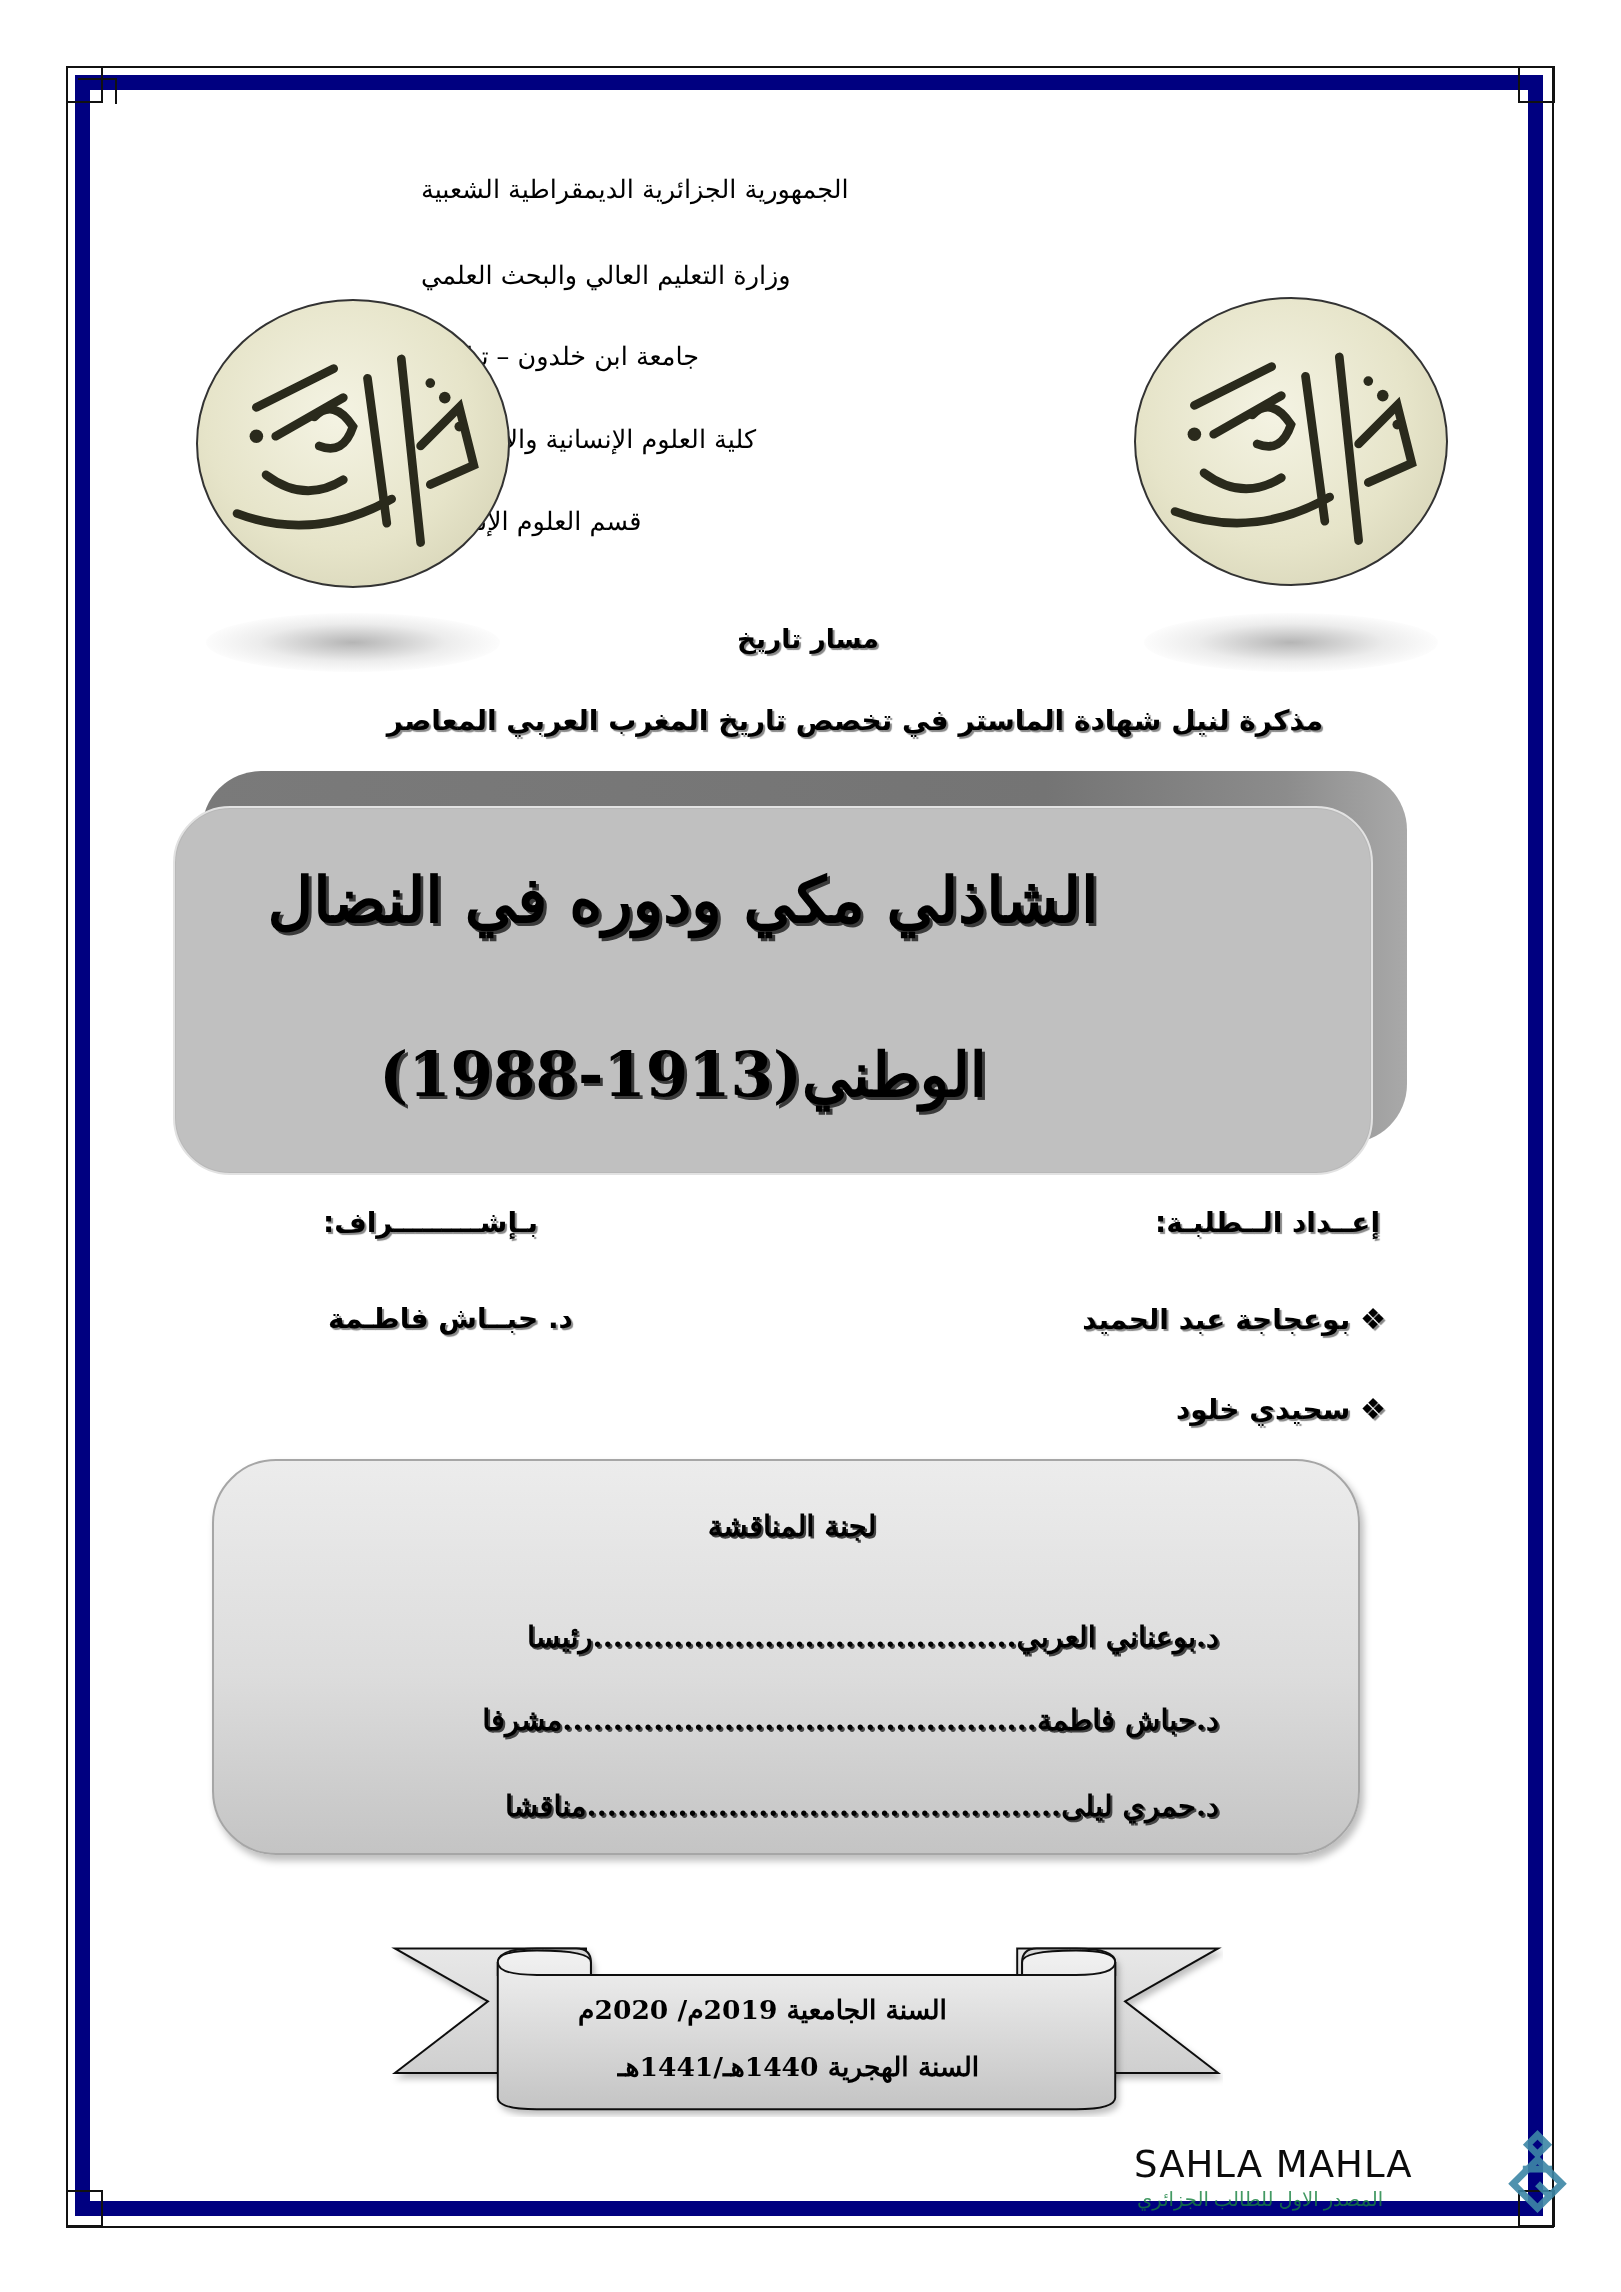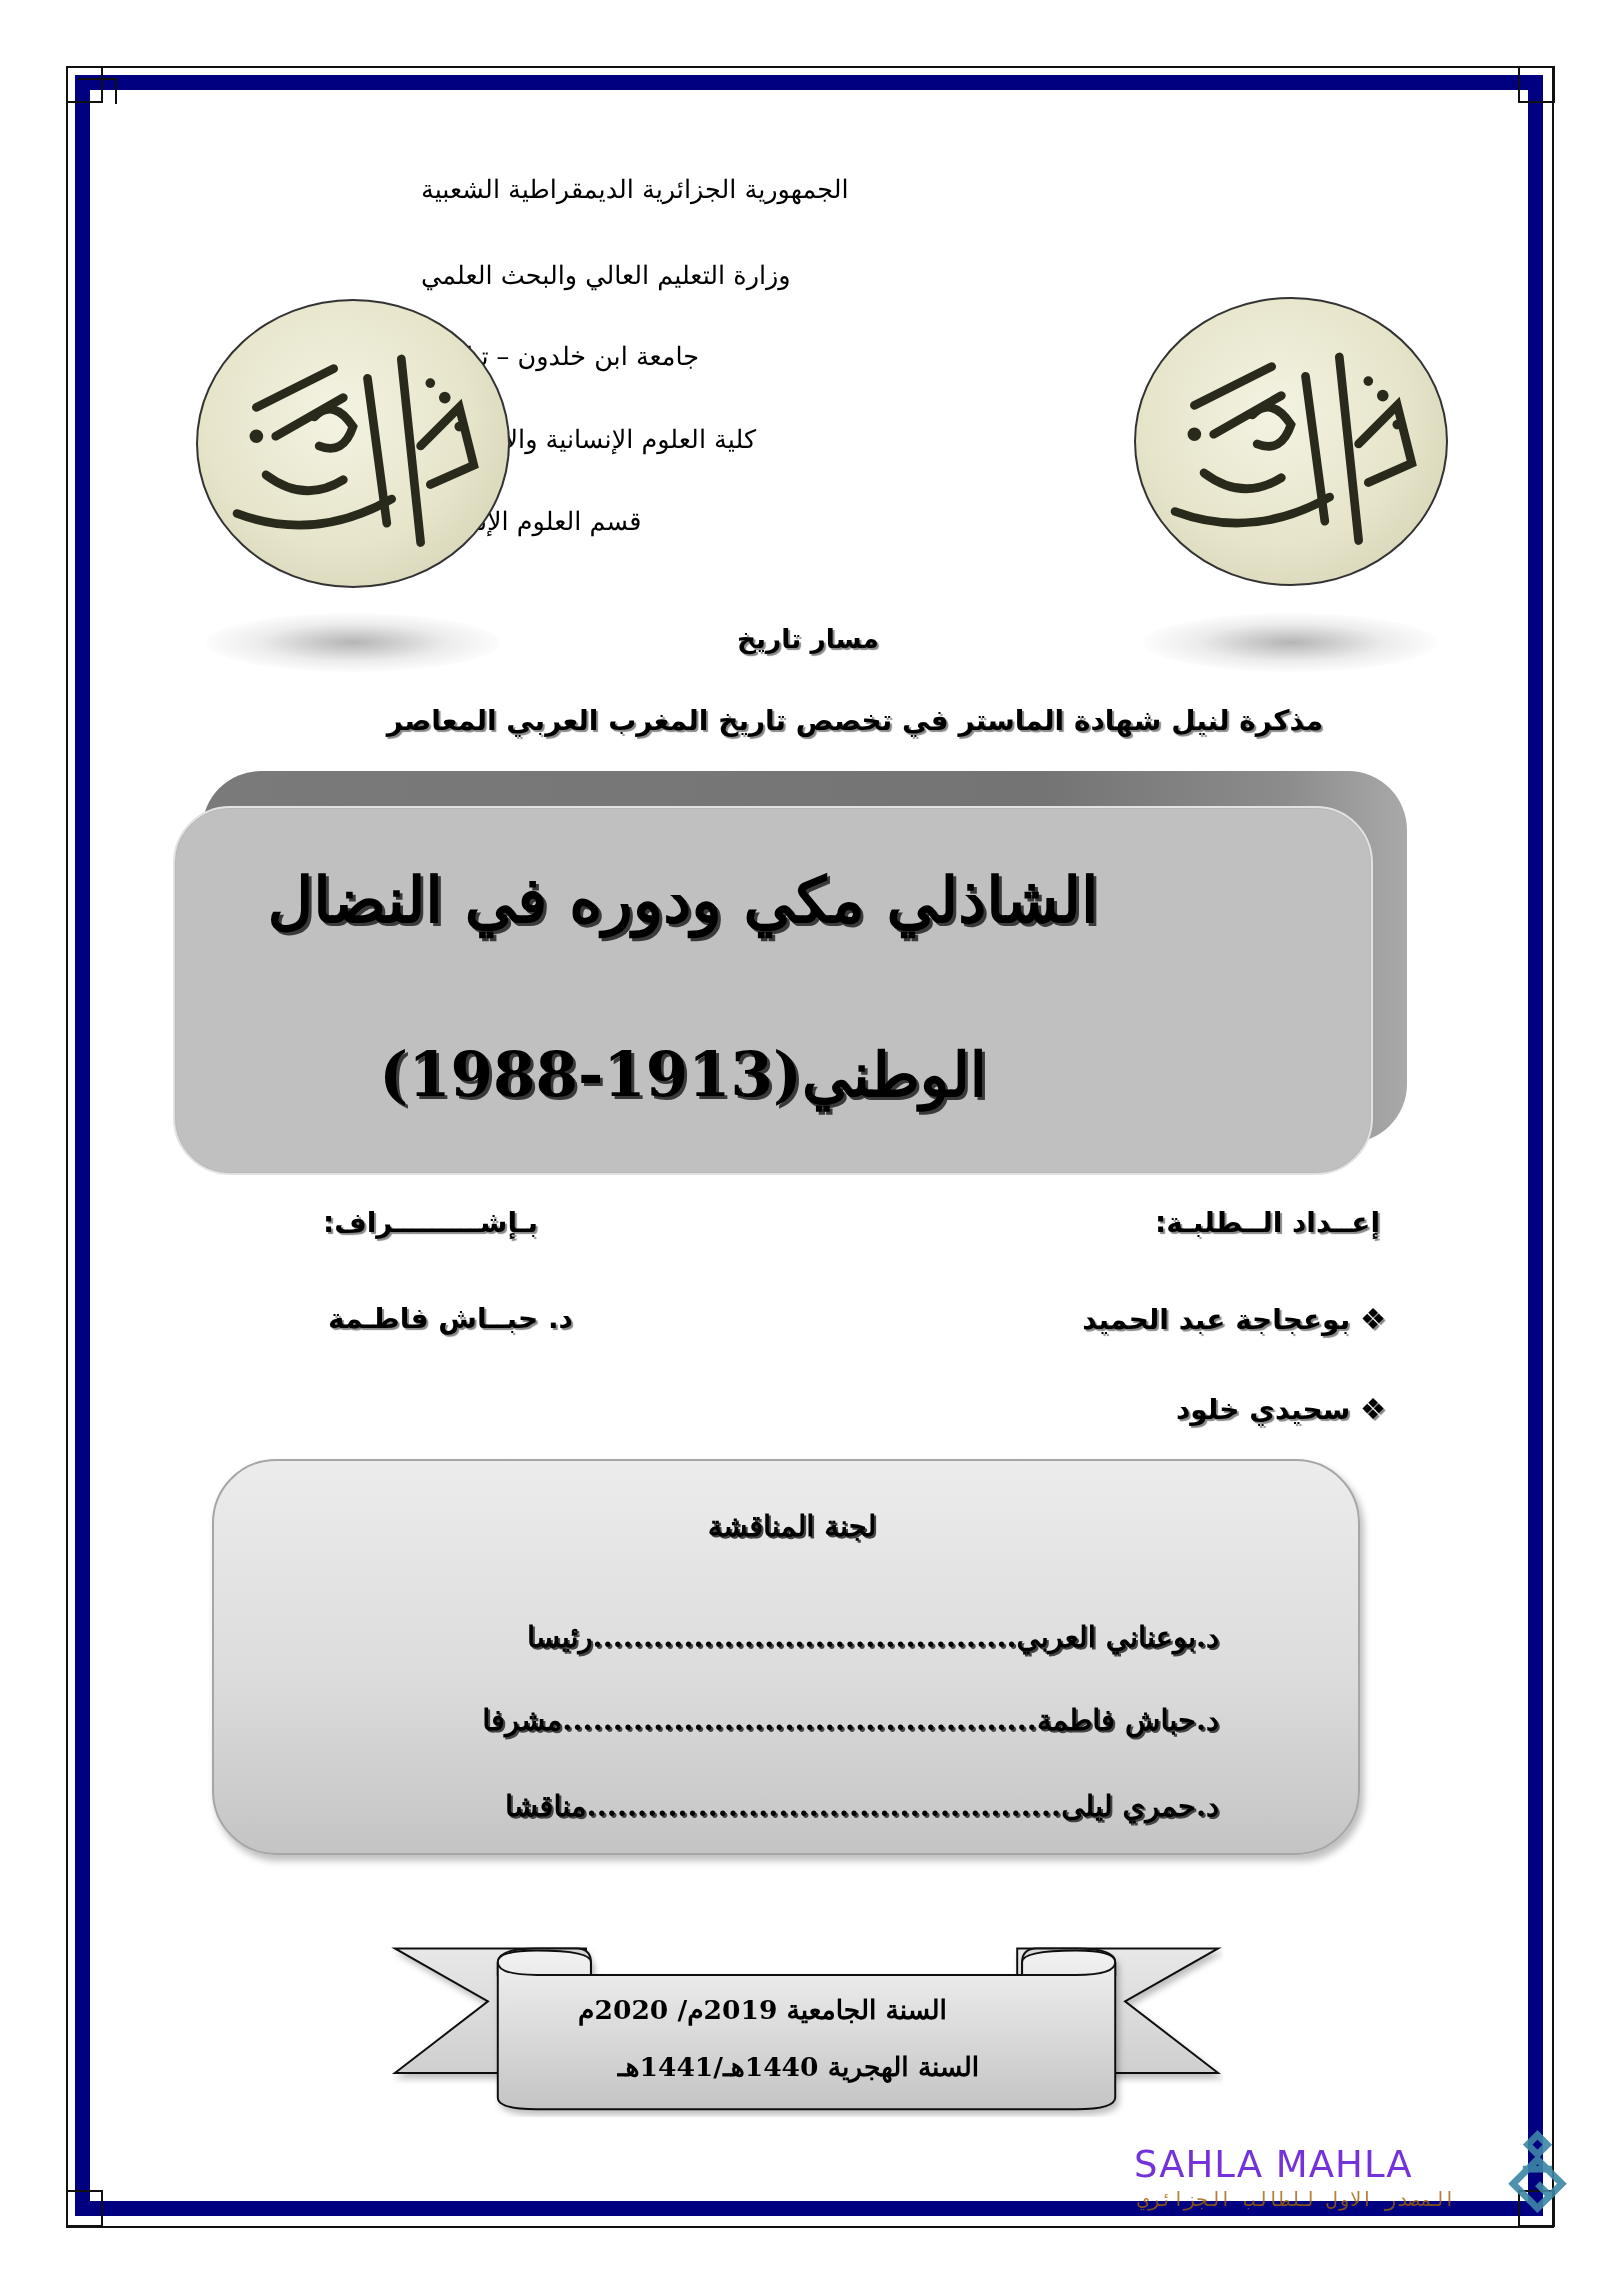--- a/index.html
+++ b/index.html
@@ -61,23 +61,23 @@
               font-family: "DejaVu Serif", serif; font-weight: bold; font-size: 29px;
               text-shadow: 2px 2px 0 #444; }
 
     
     .ribbon-svg { position: absolute; left: 390px; top: 1921px; width: 833px; height: 196px; }
     .ribbon-text { position: absolute; left: 498px; width: 529px; text-align: center; direction: rtl;
                    font-family: "DejaVu Serif", serif; font-weight: bold; font-size: 26.5px; }
 
     
     .wm-en { position: absolute; left: 1134px; top: 2143px; font-family: "DejaVu Sans", sans-serif;
-             font-size: 37px; color: #6d28d9; letter-spacing: 1px; opacity: 0.95; }
-    .wm-ar { position: absolute; left: 1137px; top: 2188px; font-family: Liberation Mono, monospace;
-             font-size: 19.6px; color: #a16207; direction: rtl; opacity: 0.8; text-align: right; }
+             font-size: 37px; color: #000000; letter-spacing: 1px; opacity: 0.95; }
+    .wm-ar { position: absolute; left: 1137px; top: 2188px; font-family: Liberation Serif, serif;
+             font-size: 19.6px; color: #15803d; direction: rtl; opacity: 0.8; text-align: right; }
     .wm-logo { position: absolute; left: 1503px; top: 2130px; width: 69px; height: 88px; }
   </style>
 </head>
 <body>
 
 <div class="border-outer"></div>
 <div class="border-blue"></div>
 <div class="corner-sq" style="left:66px;top:66px;"></div>
 <div class="corner-sq" style="left:78px;top:78px;width:39px;height:25.5px;border-left:none;border-bottom:none;"></div>
 <div class="corner-sq" style="right:66px;top:66px;"></div>

